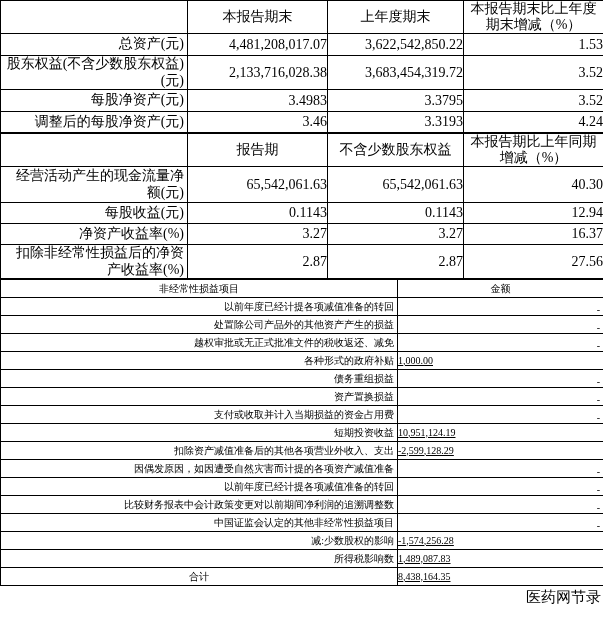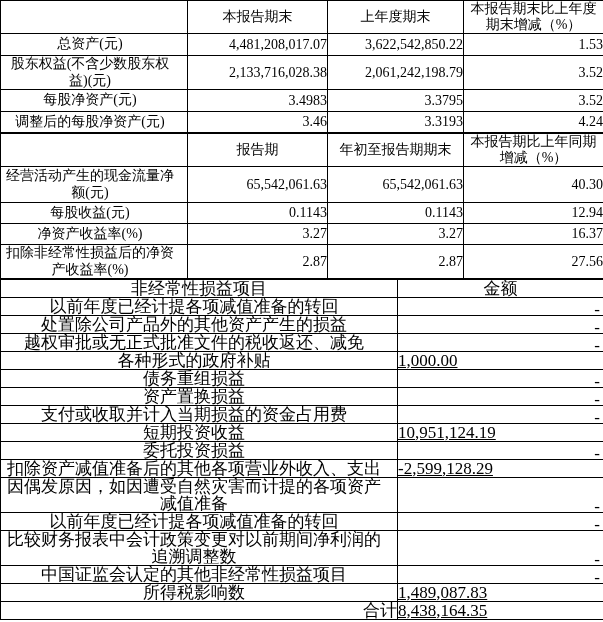--- a/index.html
+++ b/index.html
@@ -42,49 +42,49 @@
   .rh22 { height: 22px; }
   .rh21 { height: 21px; }
   .rh34 { height: 34px; }
   .rh18 { height: 18px; }
 
   td.hdr {
     text-align: center;
     padding: 0 3px;
   }
   td.label {
-    text-align: center;
-    padding: 0 12px 0 4px;
+    text-align: right;
+    padding: 0 3px 0 4px;
     line-height: 16.5px;
   }
   td.num {
     text-align: right;
     white-space: nowrap;
   }
   td.amount {
     padding-right: 0;
     white-space: nowrap;
     text-decoration: underline;
   }
   td.dash {
     text-align: right;
     padding-right: 3px;
     vertical-align: bottom;
     line-height: 11px;
     font-size: 13px;
   }
   .t-items td {
-    font-size: 17px;
+    font-size: 10px;
   }
   .t-items td.label {
     padding-left: 2px;
     line-height: 17px;
   }
   td.total-label {
-    text-align: right;
+    text-align: center;
   }
   .footer {
     height: 22px;
     line-height: 22px;
     text-align: right;
     padding-right: 2px;
     font-size: 15px;
     font-family: "Liberation Sans", "DejaVu Sans", sans-serif;
   }
 </style>
@@ -107,21 +107,21 @@
   </tr>
   <tr class="rh22">
     <td class="label">总资产(元)</td>
     <td class="num">4,481,208,017.07</td>
     <td class="num">3,622,542,850.22</td>
     <td class="num">1.53</td>
   </tr>
   <tr class="rh33">
     <td class="label">股东权益(不含少数股东权益)(元)</td>
     <td class="num">2,133,716,028.38</td>
-    <td class="num">2,061,242,198.79</td>
+    <td class="num">3,683,454,319.72</td>
     <td class="num">3.52</td>
   </tr>
   <tr class="rh22">
     <td class="label">每股净资产(元)</td>
     <td class="num">3.4983</td>
     <td class="num">3.3795</td>
     <td class="num">3.52</td>
   </tr>
   <tr class="rh21">
     <td class="label">调整后的每股净资产(元)</td>
@@ -136,21 +136,21 @@
   <colgroup>
       <col class="c-label">
       <col class="c-v1">
       <col class="c-v2">
       <col class="c-v3">
     </colgroup>
   <tbody>
       <tr class="rh32">
     <td class="hdr"></td>
     <td class="hdr">报告期</td>
-    <td class="hdr">年初至报告期期末</td>
+    <td class="hdr">不含少数股东权益</td>
     <td class="hdr">本报告期比上年同期增减（%）</td>
   </tr>
   <tr class="rh36">
     <td class="label">经营活动产生的现金流量净额(元)</td>
     <td class="num">65,542,061.63</td>
     <td class="num">65,542,061.63</td>
     <td class="num">40.30</td>
   </tr>
   <tr class="rh21">
     <td class="label">每股收益(元)</td>
@@ -209,44 +209,44 @@
   </tr>
   <tr class="rh18">
     <td class="label">支付或收取并计入当期损益的资金占用费</td>
     <td class="dash">-</td>
   </tr>
   <tr class="rh18">
     <td class="label">短期投资收益</td>
     <td class="amount">10,951,124.19</td>
   </tr>
   <tr class="rh18">
-    <td class="label">委托投资损益</td>
-    <td class="dash">-</td>
-  </tr>
-  <tr class="rh18">
     <td class="label">扣除资产减值准备后的其他各项营业外收入、支出</td>
     <td class="amount">-2,599,128.29</td>
   </tr>
   <tr class="rh18">
     <td class="label">因偶发原因，如因遭受自然灾害而计提的各项资产减值准备</td>
     <td class="dash">-</td>
   </tr>
   <tr class="rh18">
     <td class="label">以前年度已经计提各项减值准备的转回</td>
     <td class="dash">-</td>
   </tr>
   <tr class="rh18">
     <td class="label">比较财务报表中会计政策变更对以前期间净利润的追溯调整数</td>
     <td class="dash">-</td>
   </tr>
   <tr class="rh18">
     <td class="label">中国证监会认定的其他非经常性损益项目</td>
     <td class="dash">-</td>
   </tr>
   <tr class="rh18">
+    <td class="label">减:少数股权的影响</td>
+    <td class="amount">-1,574,256.28</td>
+  </tr>
+  <tr class="rh18">
     <td class="label">所得税影响数</td>
     <td class="amount">1,489,087.83</td>
   </tr>
   <tr class="rh18">
     <td class="total-label">合计</td>
     <td class="amount">8,438,164.35</td>
   </tr>
 </tbody>
   </table>
 

